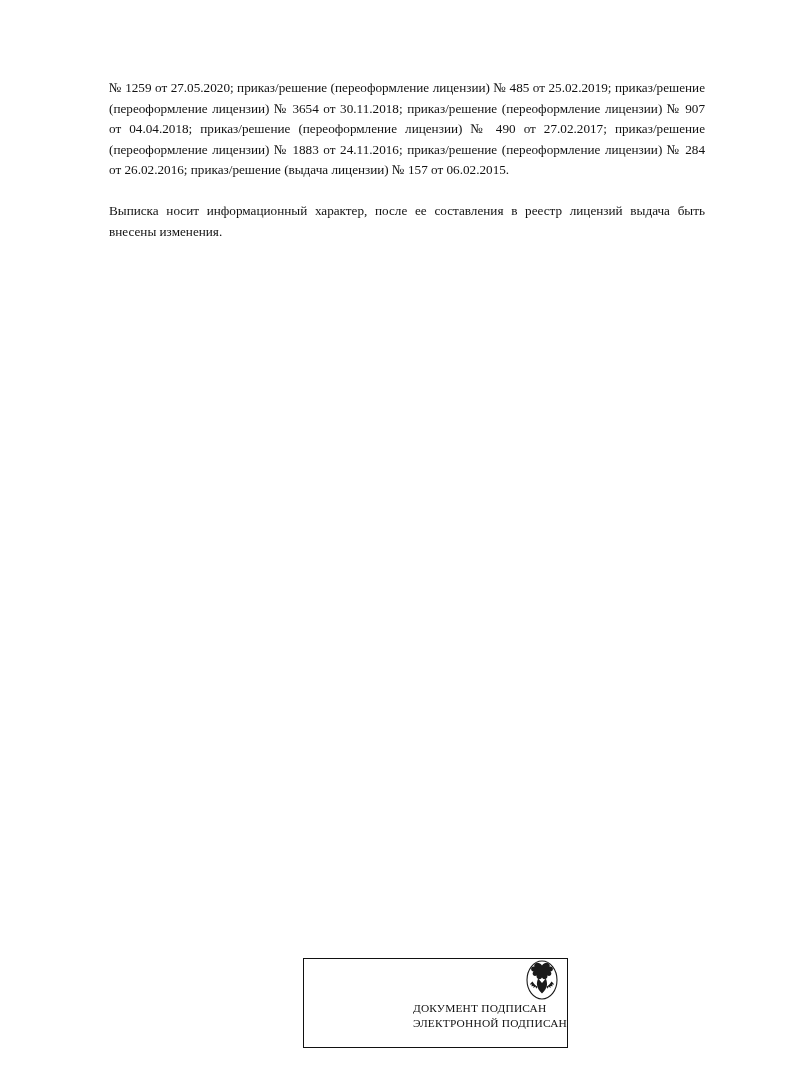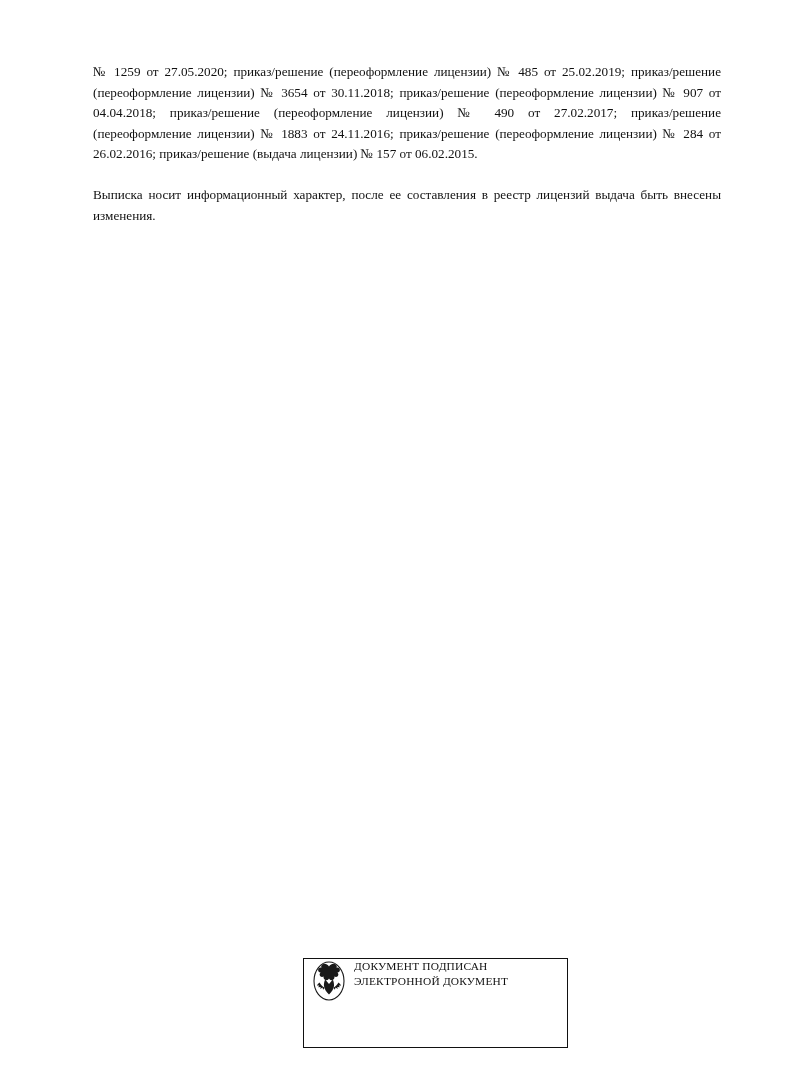--- a/index.html
+++ b/index.html
@@ -27,36 +27,37 @@
     left: 93px;
     top: 62px;
     width: 628px;
     font-size: 13.2px;
     line-height: 20.6px;
     text-align: justify;
     text-justify: inter-word;
     color: #111111;
   }
   .para {
-    margin: 0;
+    margin: 16px;
   }
   .para + .para {
     margin-top: 20px;
   }
   .signature-stamp {
     position: absolute;
     left: 303px;
     top: 958px;
     width: 265px;
     height: 90px;
     border: 1.6px solid #111111;
     box-sizing: border-box;
     display: flex;
-    align-items: flex-start;
+    align-items: flex-end;
     padding-left: 6px;
+    flex-direction: column;
   }
   .stamp-emblem {
     width: 38px;
     height: 44px;
     flex: 0 0 38px;
     margin-right: 6px;
     display: flex;
     align-items: center;
     justify-content: center;
   }
@@ -91,17 +92,17 @@
           <ellipse cx="18" cy="21" rx="15" ry="19" fill="none" stroke="#1a1a1a" stroke-width="1.1"></ellipse>
           <path d="M18 6.5 c-1.6 -2.4 -4.2 -3.4 -6.4 -2.2 c-1.4 0.8 -1.7 2.3 -1.1 3.4 c-1.7 -0.4 -3.2 0.5 -3.4 2 c-0.2 1.6 1 2.7 2.4 2.9 c-1.1 1.1 -1.2 2.7 -0.2 3.7 c0.9 0.9 2.3 0.9 3.3 0.2 c-0.3 1.6 0.5 3.1 1.9 3.6 c1.1 0.4 2.3 0 3 -0.8 l0.5 -0.7 l0.5 0.7 c0.7 0.8 1.9 1.2 3 0.8 c1.4 -0.5 2.2 -2 1.9 -3.6 c1 0.7 2.4 0.7 3.3 -0.2 c1 -1 0.9 -2.6 -0.2 -3.7 c1.4 -0.2 2.6 -1.3 2.4 -2.9 c-0.2 -1.5 -1.7 -2.4 -3.4 -2 c0.6 -1.1 0.3 -2.6 -1.1 -3.4 c-2.2 -1.2 -4.8 -0.2 -6.4 2.2 z"></path>
           <path d="M14.2 19.5 l3.8 4.6 l3.8 -4.6 c0 0 1.6 3.3 1.2 6.6 c-0.4 3.2 -2.3 5.8 -5 8.3 c-2.7 -2.5 -4.6 -5.1 -5 -8.3 c-0.4 -3.3 1.2 -6.6 1.2 -6.6 z"></path>
           <path d="M8.5 22.5 c-1.6 1.2 -2.6 2.9 -2.6 2.9 l2.3 0.2 l-1 1.7 l2.5 -0.4 l-0.4 2.1 l2.2 -1.4 l0.6 2.1 l1.6 -1.9 c-2.2 -1.4 -4 -3.2 -5.2 -5.3 z"></path>
           <path d="M27.5 22.5 c1.6 1.2 2.6 2.9 2.6 2.9 l-2.3 0.2 l1 1.7 l-2.5 -0.4 l0.4 2.1 l-2.2 -1.4 l-0.6 2.1 l-1.6 -1.9 c2.2 -1.4 4 -3.2 5.2 -5.3 z"></path>
         </g>
       </svg>
     </div>
     <div class="stamp-text">
       <span class="stamp-line">ДОКУМЕНТ ПОДПИСАН</span>
-      <span class="stamp-line">ЭЛЕКТРОННОЙ ДОКУМЕНТ</span>
+      <span class="stamp-line">ЭЛЕКТРОННОЙ ПОДПИСАН</span>
     </div>
   </div>
 
 </div>
 
 </body></html>

